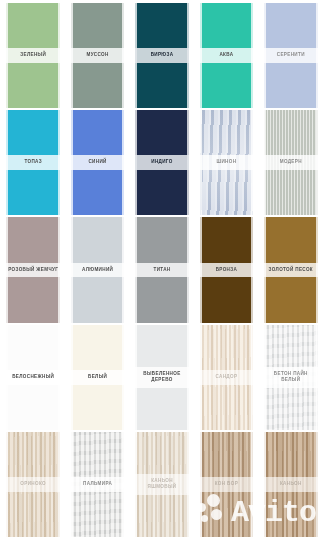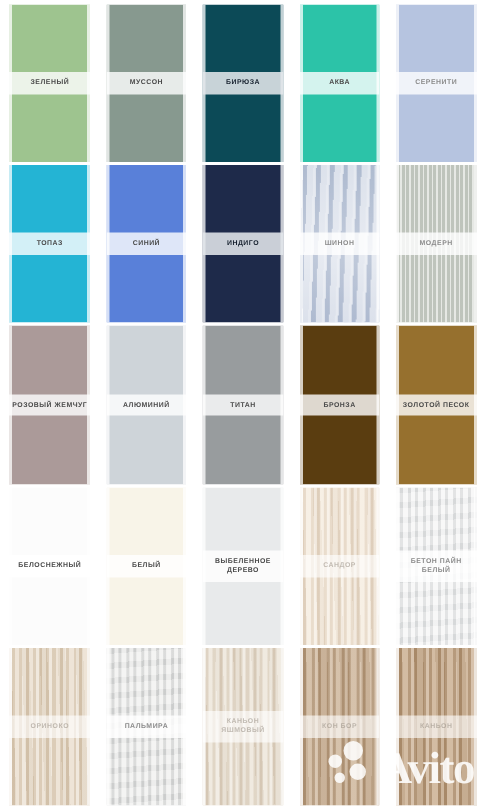--- a/index.html
+++ b/index.html
@@ -112,21 +112,21 @@
     position: absolute;
     right: 8px; bottom: 10px;
     z-index: 20;
     display: flex;
     align-items: center;
     font-size: 30px;
     font-weight: bold;
     color: rgba(255,255,255,0.88);
     letter-spacing: -1px;
     pointer-events: none;
-    font-family: Liberation Serif, serif;
+    font-family: Liberation Mono, monospace;
   }
   #watermark .dots {
     position: absolute;
     left: -34px; top: -2px;
     width: 34px; height: 32px;
   }
   #watermark .dots i {
     position: absolute;
     display: block;
     border-radius: 50%;

